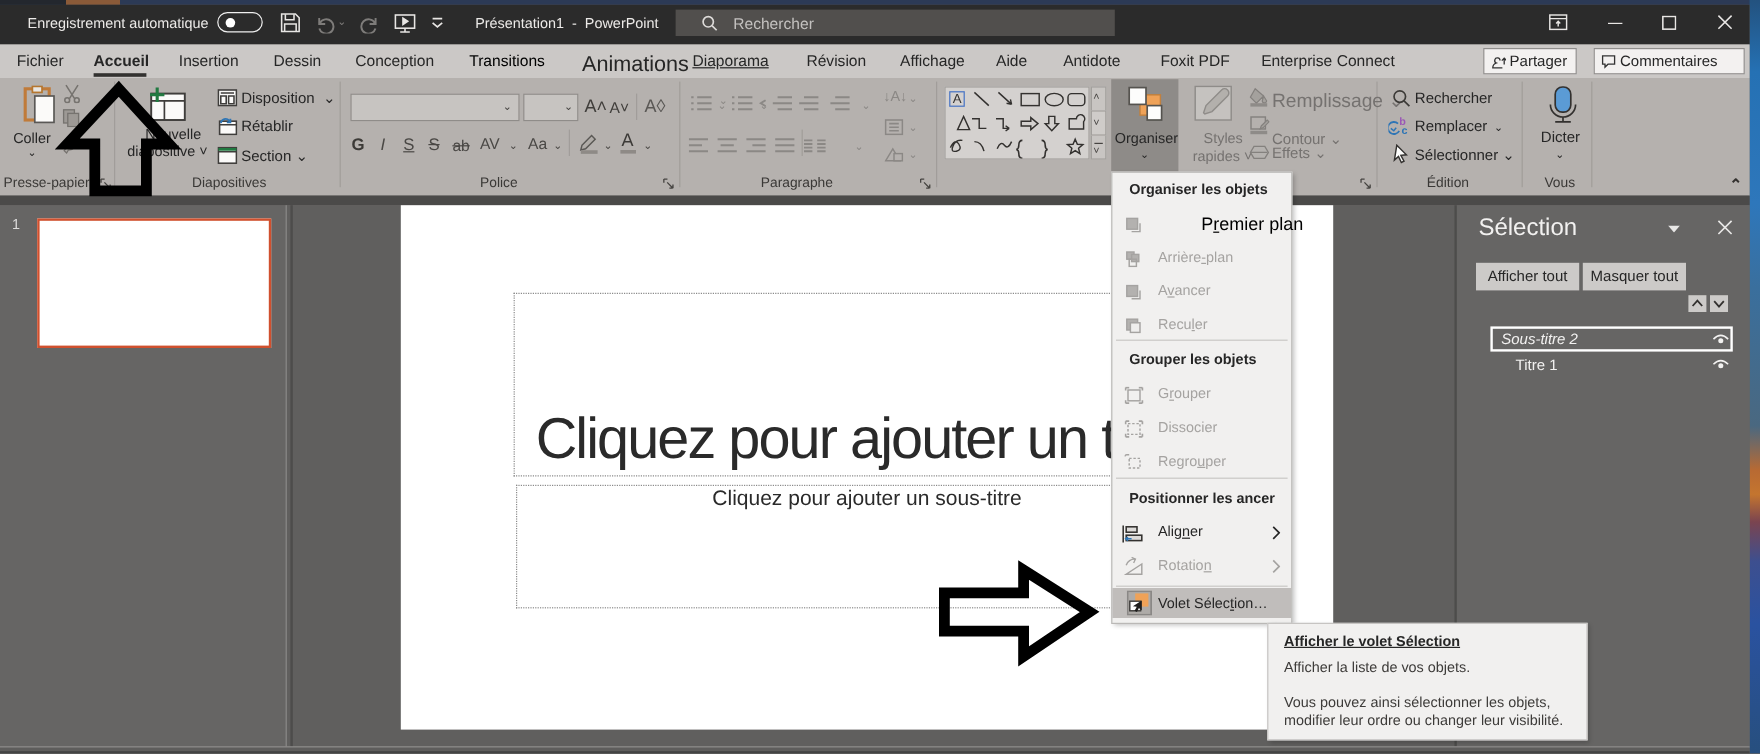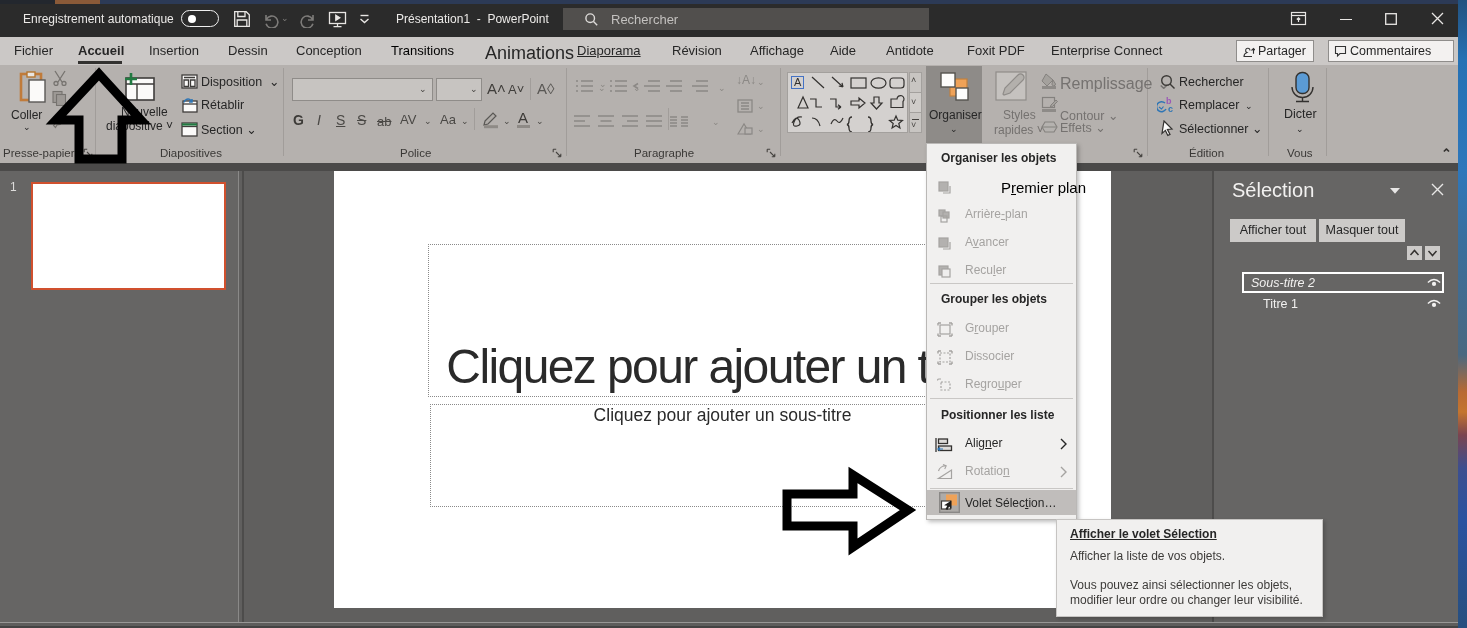--- a/index.html
+++ b/index.html
@@ -432,21 +432,21 @@
 <div class="a txt" style="left:965px;top:179px;font-size:15px;color:#000000;margin-left:36px;">P<u>r</u>emier plan</div>
 <div class="a txt" style="left:965px;top:207px;font-size:12px;color:#a5a3a1;">Arrière<u>-</u>plan</div>
 <div class="a txt" style="left:965px;top:235px;font-size:12px;color:#a5a3a1;">A<u>v</u>ancer</div>
 <div class="a txt" style="left:965px;top:263px;font-size:12px;color:#a5a3a1;">Recu<u>l</u>er</div>
 <div class="a" style="left:930px;top:283px;width:143px;height:1px;background:#c9c7c5;"></div>
 <div class="a txt" style="left:941px;top:292px;font-size:12px;font-weight:bold;color:#262626;">Grouper les objets</div>
 <div class="a txt" style="left:965px;top:321px;font-size:12px;color:#a5a3a1;">G<u>r</u>ouper</div>
 <div class="a txt" style="left:965px;top:349px;font-size:12px;color:#a5a3a1;">Dissocier</div>
 <div class="a txt" style="left:965px;top:377px;font-size:12px;color:#a5a3a1;">Regro<u>u</u>per</div>
 <div class="a" style="left:930px;top:398px;width:143px;height:1px;background:#c9c7c5;"></div>
-<div class="a txt" style="left:941px;top:408px;font-size:12px;font-weight:bold;color:#262626;">Positionner les liste</div>
+<div class="a txt" style="left:941px;top:408px;font-size:12px;font-weight:bold;color:#262626;">Positionner les ancer</div>
 <div class="a txt" style="left:965px;top:436px;font-size:12px;color:#262626;">Alig<u>n</u>er</div>
 <svg class="a" style="left:1060px;top:438px" width="7" height="12" viewBox="0 0 7 12">
     <path d="M1 1 l5 5 -5 5" fill="none" stroke="#262626" stroke-width="1.4"></path>
   </svg>
 <div class="a txt" style="left:965px;top:464px;font-size:12px;color:#a5a3a1;">Rotatio<u>n</u></div>
 <svg class="a" style="left:1060px;top:466px" width="7" height="12" viewBox="0 0 7 12">
     <path d="M1 1 l5 5 -5 5" fill="none" stroke="#a5a3a1" stroke-width="1.4"></path>
   </svg>
 <div class="a" style="left:930px;top:488px;width:143px;height:1px;background:#c9c7c5;"></div>
 <div class="a" style="left:927px;top:490px;width:149px;height:25px;background:#c0bdbb;"></div>

